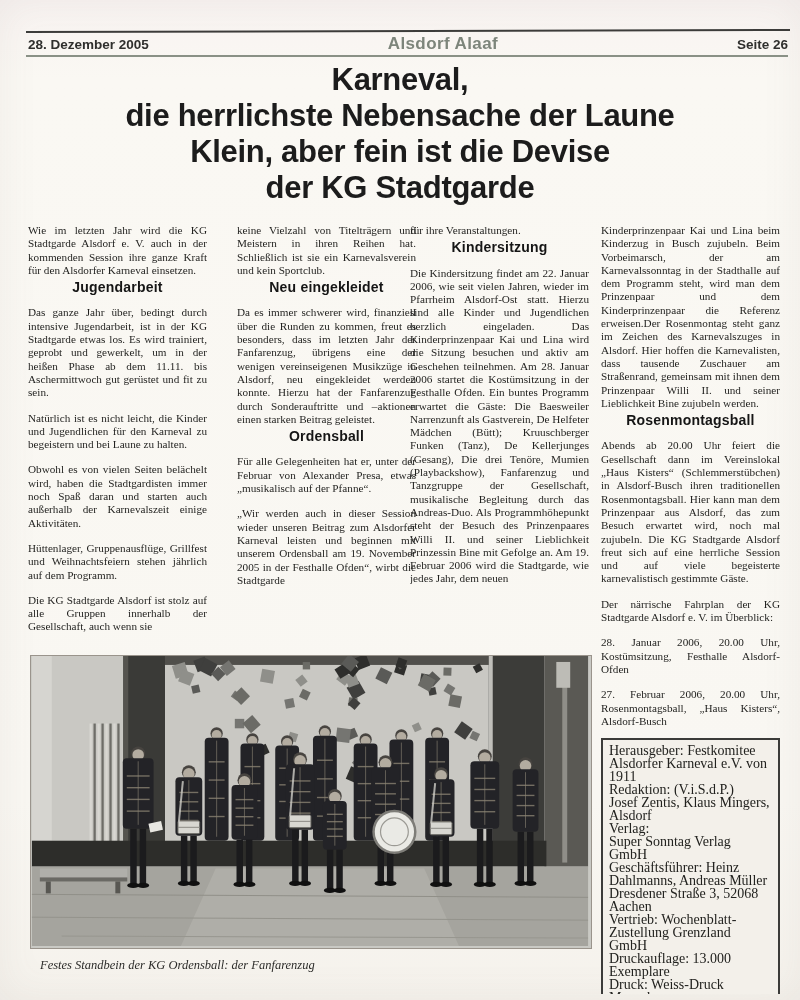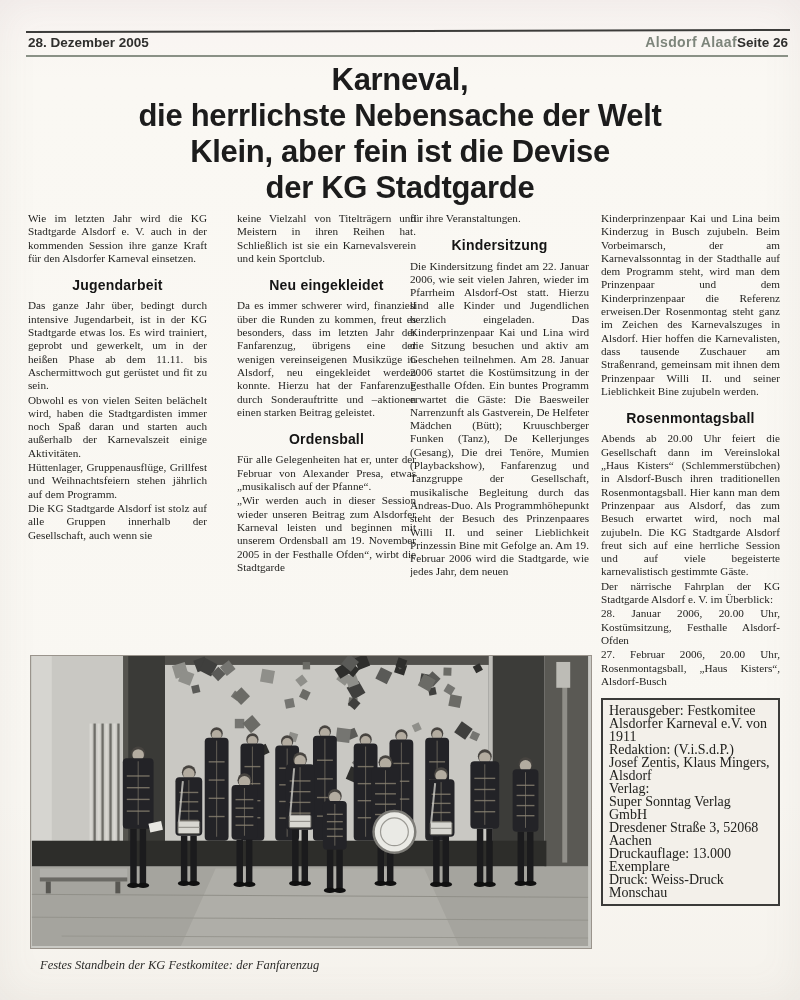--- a/index.html
+++ b/index.html
@@ -13,36 +13,36 @@
     position:relative;width:800px;height:1000px;
     background:linear-gradient(180deg,#f8f3f1 0%,#faf8f3 8%,#f9f7f2 80%,#f5f2ec 100%);
     box-shadow:inset 0 0 40px rgba(120,100,100,0.08);
   }
   
   .rule-top{position:absolute;left:26px;right:10px;top:30px;height:2px;background:#3c3c3a;transform:rotate(-0.15deg);}
   .rule-bottom{position:absolute;left:26px;right:12px;top:55px;height:2px;background:#8a9186;}
   .header-row{position:absolute;left:28px;right:12px;top:34px;display:flex;align-items:baseline;
     font-family:"Liberation Sans", sans-serif;}
   .date{flex:0 0 auto;font-size:13.5px;font-weight:600;color:#2f2f2d;}
-  .masthead{flex:1 1 auto;text-align:right;font-size:14px;font-weight:bold;color:#7d857b;letter-spacing:.4px;}
+  .masthead{flex:1 1 auto;text-align:center;font-size:17px;font-weight:bold;color:#7d857b;letter-spacing:.4px;}
   .pageno{flex:0 0 auto;font-size:13.5px;font-weight:600;color:#2f2f2d;}
   
   .headline{position:absolute;left:0;right:0;top:62px;text-align:center;
     font-family:"Liberation Sans", sans-serif;font-weight:bold;color:#1c1c1c;
     font-size:31px;line-height:36px;letter-spacing:-0.3px;}
   
   .col{position:absolute;top:212px;width:179px;overflow:hidden;
     font-size:11.2px;line-height:13.3px;text-align:justify;color:#1f1f1d;}
   .col-1{left:28px;height:438px;}
   .col-2{left:237px;height:438px;}
   .col-3{left:410px;height:438px;}
   .col-4{left:601px;height:782px;}
-  .para{margin:0 0 1px 0;text-indent:0;font-family:Liberation Serif, serif;}
+  .para{margin:12px 0 1px 0;text-indent:0;font-family:Liberation Serif, serif;}
   .sec-heading{font-family:"Liberation Sans", sans-serif;font-weight:bold;font-size:14px;
-    text-align:center;margin:14px 0 7px 0;color:#151515;letter-spacing:.2px;}
+    text-align:center;margin:4px 0 7px 0;color:#151515;letter-spacing:.2px;}
   
   .photo{position:absolute;left:30px;top:655px;width:560px;height:292px;
     border:1px solid #9a948c;background:#c9c9c4;}
   .photo svg{display:block;}
   .caption{position:absolute;left:40px;top:958px;font-style:italic;font-size:12.5px;color:#2b2b29;}
   
   .imprint{margin-top:10px;border:2px solid #3b3b39;background:#f3f0ea;
     padding:4px 6px 5px 6px;font-size:14px;line-height:13px;text-align:left;color:#22221f;}
   .imprint div{margin:0;}
 </style>
@@ -54,29 +54,30 @@
   <div class="rule-top"></div>
   <div class="header-row">
     <div class="date">28. Dezember 2005</div>
     <div class="masthead">Alsdorf Alaaf</div>
     <div class="pageno">Seite 26</div>
   </div>
   <div class="rule-bottom"></div>
 
   <div class="headline">
     <div>Karneval,</div>
-    <div>die herrlichste Nebensache der Welt</div>
+    <div>die herrlichste Nebensache der Laune</div>
     <div>Klein, aber fein ist die Devise</div>
     <div>der KG Stadtgarde</div>
   </div>
 
   <div class="col col-1">
       <div class="para">Wie im letzten Jahr wird die KG Stadtgarde Alsdorf e. V. auch in der kommenden Session ihre ganze Kraft für den Alsdorfer Karneval einsetzen.</div>
       <div class="sec-heading">Jugendarbeit</div>
       <div class="para">Das ganze Jahr über, bedingt durch intensive Jugendarbeit, ist in der KG Stadtgarde etwas los. Es wird trainiert, geprobt und gewerkelt, um in der heißen Phase ab dem 11.11. bis Aschermittwoch gut gerüstet und fit zu sein.</div>
+      <div class="para">Natürlich ist es nicht leicht, die Kinder und Jugendlichen für den Karneval zu begeistern und bei Laune zu halten.</div>
       <div class="para">Obwohl es von vielen Seiten belächelt wird, haben die Stadtgardisten  immer noch Spaß daran und starten auch außerhalb der Karnevalszeit einige Aktivitäten.</div>
       <div class="para">Hüttenlager, Gruppenausflüge, Grillfest und Weihnachtsfeiern stehen jährlich auf dem Programm.</div>
       <div class="para">Die KG Stadtgarde Alsdorf ist stolz auf alle Gruppen innerhalb der Gesellschaft, auch wenn sie</div>
     </div>
   <div class="col col-2">
       <div class="para">keine Vielzahl von Titelträgern und Meistern in ihren Reihen hat. Schließlich ist sie ein Karnevalsverein und kein Sportclub.</div>
       <div class="sec-heading">Neu eingekleidet</div>
       <div class="para">Da es immer schwerer wird, finanziell über die Runden zu kommen, freut es  besonders, dass im letzten Jahr der Fanfarenzug, übrigens eine der wenigen vereinseigenen Musikzüge in Alsdorf, neu eingekleidet werden konnte. Hierzu hat der Fanfarenzug durch Sonderauftritte und –aktionen einen starken Beitrag geleistet.</div>
       <div class="sec-heading">Ordensball</div>
       <div class="para">Für alle Gelegenheiten hat er, unter der Februar von Alexander Presa, etwas  „musikalisch auf der Pfanne“.</div>
@@ -94,21 +95,23 @@
       <div class="para">Abends ab 20.00 Uhr feiert die Gesellschaft dann im Vereinslokal „Haus Kisters“ (Schlemmerstübchen) in Alsdorf-Busch ihren traditionellen Rosenmontagsball. Hier kann man dem Prinzenpaar aus Alsdorf, das zum Besuch erwartet wird, noch mal zujubeln. Die KG Stadtgarde Alsdorf freut sich auf eine herrliche Session und auf viele begeisterte karnevalistisch gestimmte Gäste.</div>
       <div class="para">Der närrische Fahrplan der KG Stadtgarde Alsdorf e. V. im Überblick:</div>
       <div class="para">28. Januar 2006, 20.00 Uhr, Kostümsitzung, Festhalle Alsdorf-Ofden</div>
       <div class="para">27. Februar 2006, 20.00 Uhr, Rosenmontagsball, „Haus Kisters“, Alsdorf-Busch</div>
       <div class="imprint">
         <div>Herausgeber: Festkomitee Alsdorfer Karneval e.V. von 1911</div>
         <div>Redaktion: (V.i.S.d.P.)</div>
         <div>Josef Zentis, Klaus Mingers, Alsdorf</div>
         <div>Verlag:</div>
         <div>Super Sonntag Verlag GmbH</div>
+        <div>Geschäftsführer: Heinz Dahlmanns, Andreas Müller</div>
         <div>Dresdener Straße 3, 52068 Aachen</div>
+        <div>Vertrieb: Wochenblatt-Zustellung Grenzland GmbH</div>
         <div>Druckauflage: 13.000 Exemplare</div>
         <div>Druck: Weiss-Druck Monschau</div>
       </div>
     </div>
 
   <div class="photo">
     <svg id="photo-svg" width="558" height="290" viewBox="0 0 560 292" xmlns="http://www.w3.org/2000/svg">
 
       <rect x="0" y="0" width="560" height="186" fill="#c9c8c3"></rect>
 
@@ -410,15 +413,15 @@
             <line x1="488" y1="160.8" x2="506" y2="160.8" stroke="#837c6d" stroke-width="1.4" opacity="0.85"></line>
             <line x1="497" y1="117" x2="497" y2="173" stroke="#8d8676" stroke-width="1" opacity="0.6"></line>
             <rect x="489" y="177" width="6.5" height="51" fill="#1b1b1d"></rect>
             <rect x="498.5" y="177" width="6.5" height="51" fill="#1b1b1d"></rect>
             <ellipse cx="492" cy="229" rx="6" ry="2.6" fill="#101010"></ellipse>
             <ellipse cx="502" cy="229" rx="6" ry="2.6" fill="#101010"></ellipse>
           </g>
         </g>
     </svg>
   </div>
-  <div class="caption">Festes Standbein der KG Festkomitee: der Fanfarenzug</div>
+  <div class="caption">Festes Standbein der KG Ordensball: der Fanfarenzug</div>
 
 </div>
 
 </body></html>

